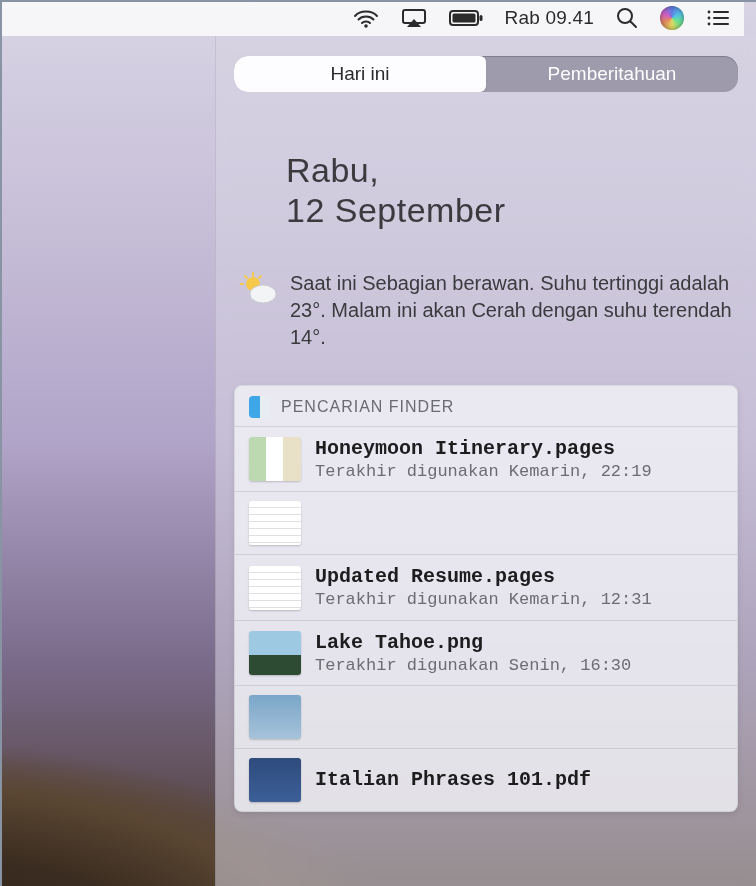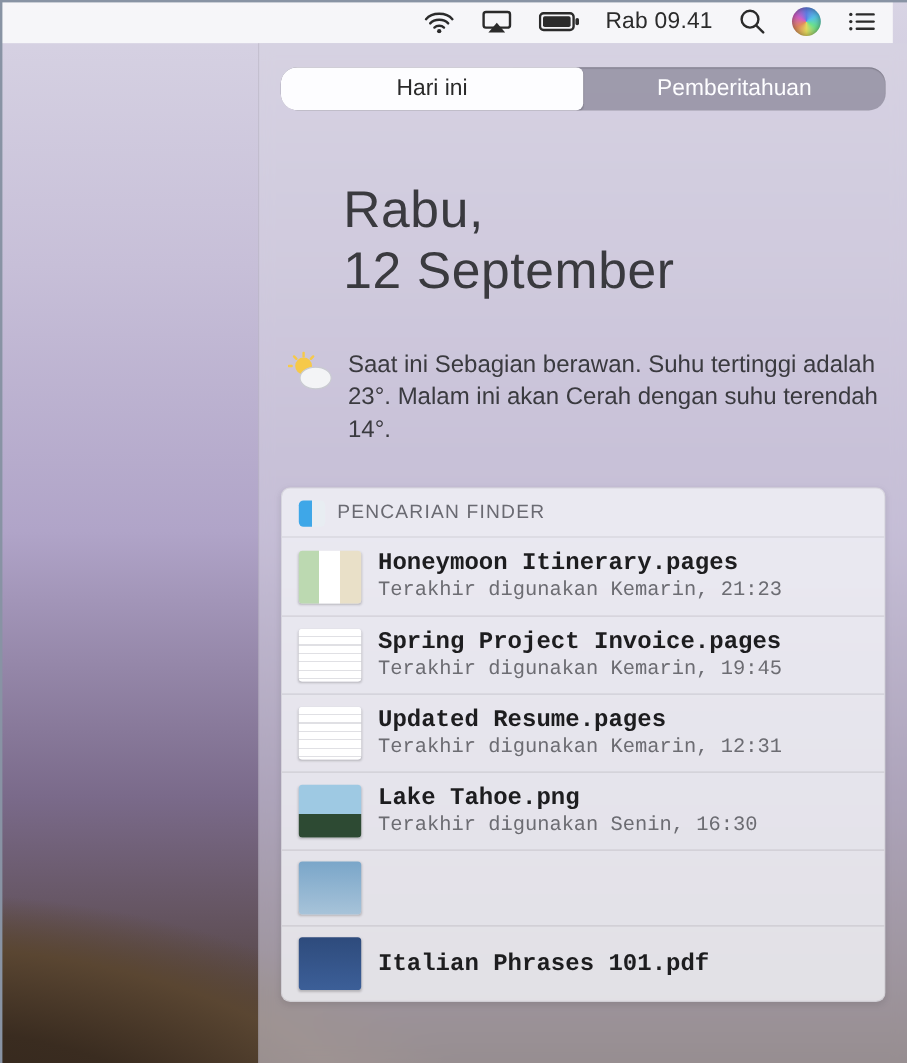--- a/index.html
+++ b/index.html
@@ -54,21 +54,21 @@
   .segmented .seg {
     flex: 1; text-align: center; padding: 7px 0; font-size: 19px;
     color: #fdfdff; cursor: pointer;
   }
   .segmented .seg.active {
     background: #fdfdff; color: #2a2a2a; border-radius: 6px;
     box-shadow: 0 1px 1px rgba(0,0,0,0.15);
   }
 
   .date-block { margin: 58px 0 0 52px; color: #3a3a3f; }
-  .date-block .line { font-size: 43px; font-weight: 300; line-height: 1.18; letter-spacing: 0.5px; }
+  .date-block .line { font-size: 34px; font-weight: 300; line-height: 1.18; letter-spacing: 0.5px; }
 
   .weather-row { display: flex; gap: 12px; margin: 40px 6px 15px 6px; color: #3a3a3f; }
   .weather-icon { flex: 0 0 38px; display:flex; align-items:flex-start; justify-content:center; margin-top:2px; }
   .weather-text { font-size: 20px; line-height: 1.35; }
 
   
   .widget {
     margin-top: 34px;
     background: rgba(242,242,246,0.82);
     border: 1px solid rgba(0,0,0,0.08);
@@ -196,29 +196,25 @@
   <div class="widget">
     <div class="widget-header">
       <span class="finder-icon"></span>
       <span>PENCARIAN FINDER</span>
     </div>
     <div id="file-list">
         <div class="file-row">
           <div class="thumb brochure"></div>
           <div class="file-meta">
             <div class="file-name">Honeymoon Itinerary.pages</div>
-            <div class="file-sub">Terakhir digunakan Kemarin, 21:23</div>
+            <div class="file-sub">Terakhir digunakan Kemarin, 22:19</div>
           </div>
         </div>
         <div class="file-row">
           <div class="thumb doc"></div>
-          <div class="file-meta">
-            <div class="file-name">Spring Project Invoice.pages</div>
-            <div class="file-sub">Terakhir digunakan Kemarin, 19:45</div>
-          </div>
         </div>
         <div class="file-row">
           <div class="thumb doc"></div>
           <div class="file-meta">
             <div class="file-name">Updated Resume.pages</div>
             <div class="file-sub">Terakhir digunakan Kemarin, 12:31</div>
           </div>
         </div>
         <div class="file-row">
           <div class="thumb img"></div>

